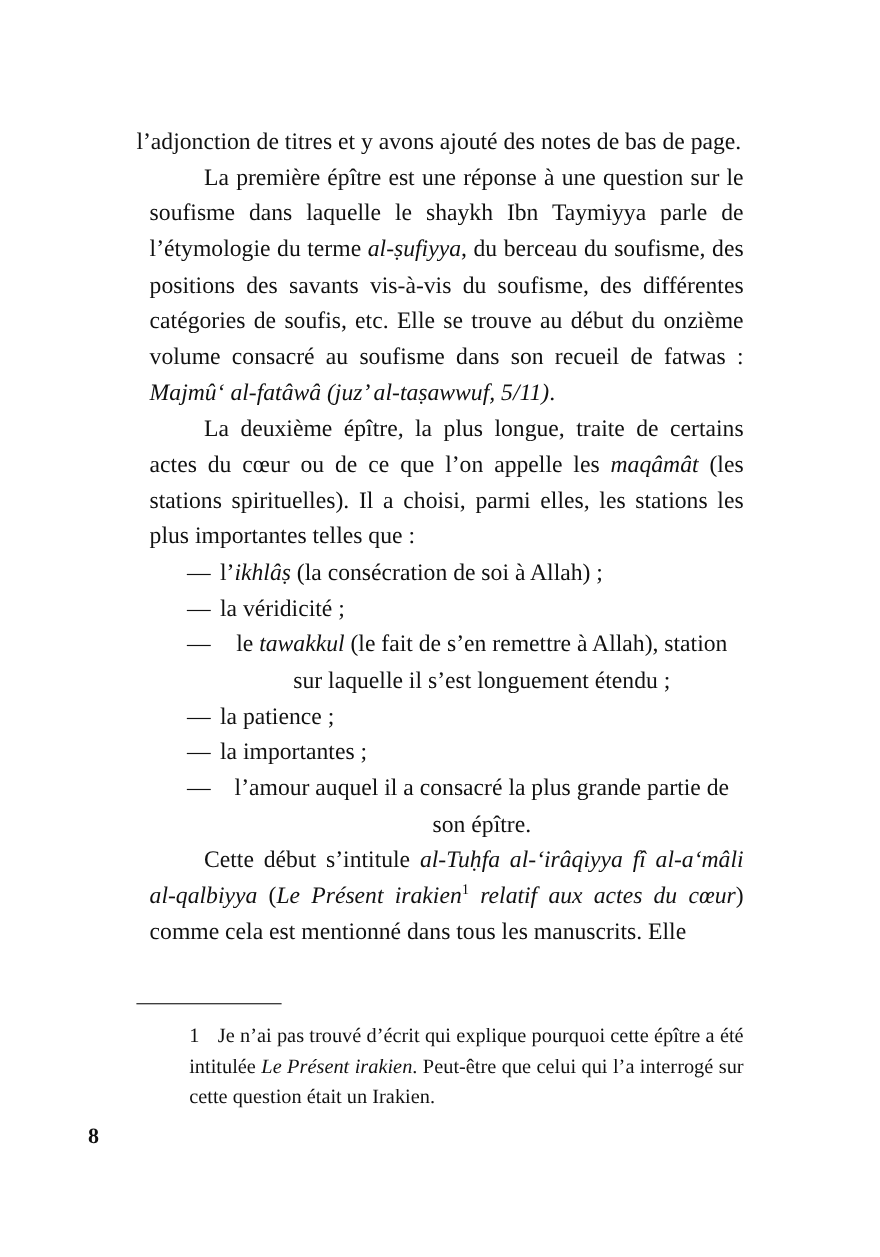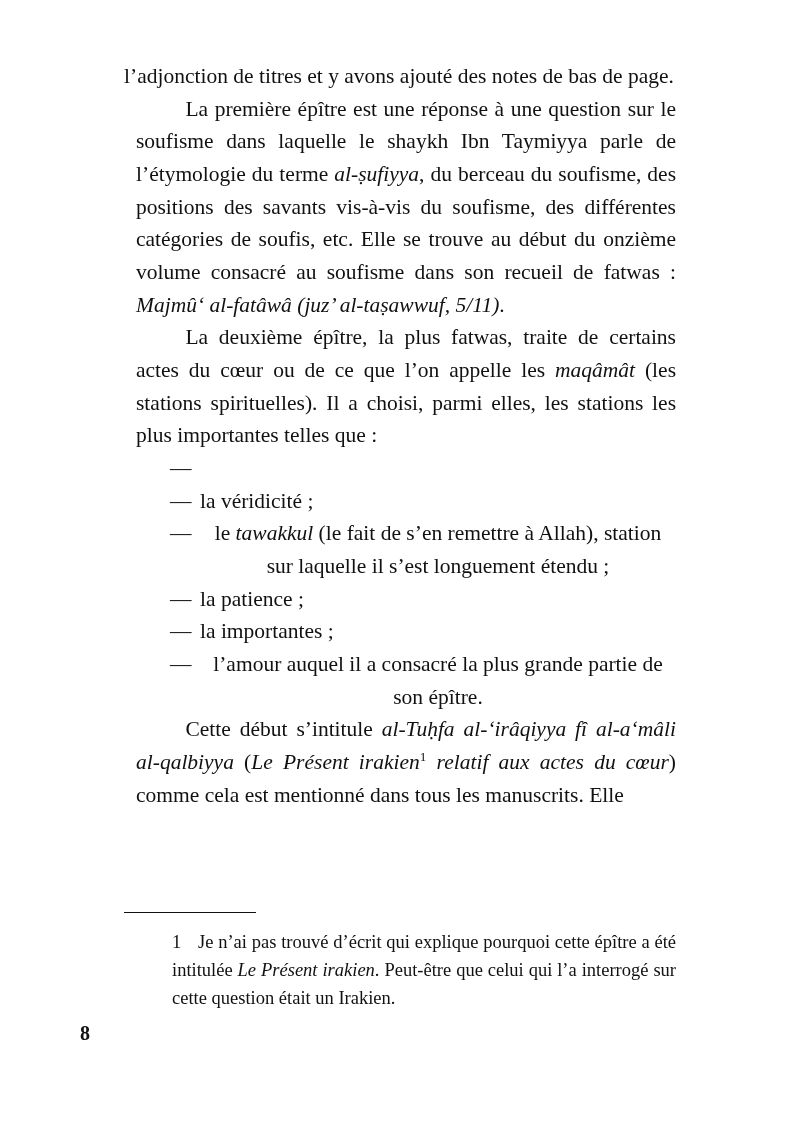--- a/index.html
+++ b/index.html
@@ -11,21 +11,21 @@
     width: 800px;
     height: 1143px;
     font-family: "Liberation Serif", serif;
     color: #111111;
   }
   .page {
     position: relative;
     width: 800px;
     height: 1143px;
     box-sizing: border-box;
-    padding: 60px 124px 0 124px;
+    padding: 112px 124px 0 124px;
     font-family: Liberation Serif, serif;
   }
   .body-text {
     font-size: 21.5px;
     line-height: 1.52;
     text-align: justify;
     text-justify: inter-word;
     hyphens: none;
   }
   p.para {
@@ -106,26 +106,27 @@
 
     <p class="para">
       <span>l’adjonction de titres et y avons ajouté des notes de bas de page.</span>
     </p>
 
     <p class="para indent">
       <span>La première épître est une réponse à une question sur le soufisme dans laquelle le shaykh Ibn Taymiyya parle de l’étymologie du terme </span><i class="underdot-host"><span>al-ṣufiyya</span></i><span>, du berceau du soufisme, des positions des savants vis-à-vis du soufisme, des différentes catégories de soufis, etc. Elle se trouve au début du onzième volume consacré au soufisme dans son recueil de fatwas : </span><i>Majmû‘ al-fatâwâ (juz’ al-taṣawwuf, 5/11)</i><span>.</span>
     </p>
 
     <p class="para indent">
-      <span>La deuxième épître, la plus fatwas, traite de certains actes du cœur ou de ce que l’on appelle les </span><i>maqâmât</i><span> (les stations spirituelles). Il a choisi, parmi elles, les stations les plus importantes telles que :</span>
+      <span>La deuxième épître, la plus longue, traite de certains actes du cœur ou de ce que l’on appelle les </span><i>maqâmât</i><span> (les stations spirituelles). Il a choisi, parmi elles, les stations les plus importantes telles que :</span>
     </p>
 
     <ul class="list">
       <li>
         <span class="dash">—</span>
+        <span class="txt"><span>l’</span><i><span>ikhlâṣ</span></i><span> (la consécration de soi à Allah) ;</span></span>
       </li>
       <li>
         <span class="dash">—</span>
         <span class="txt">la véridicité ;</span>
       </li>
       <li class="multi">
         <span class="dash">—</span>
         <span class="txt"><span>le </span><i>tawakkul</i><span> (le fait de s’en remettre à Allah), station sur laquelle il s’est longuement étendu ;</span></span>
       </li>
       <li>

